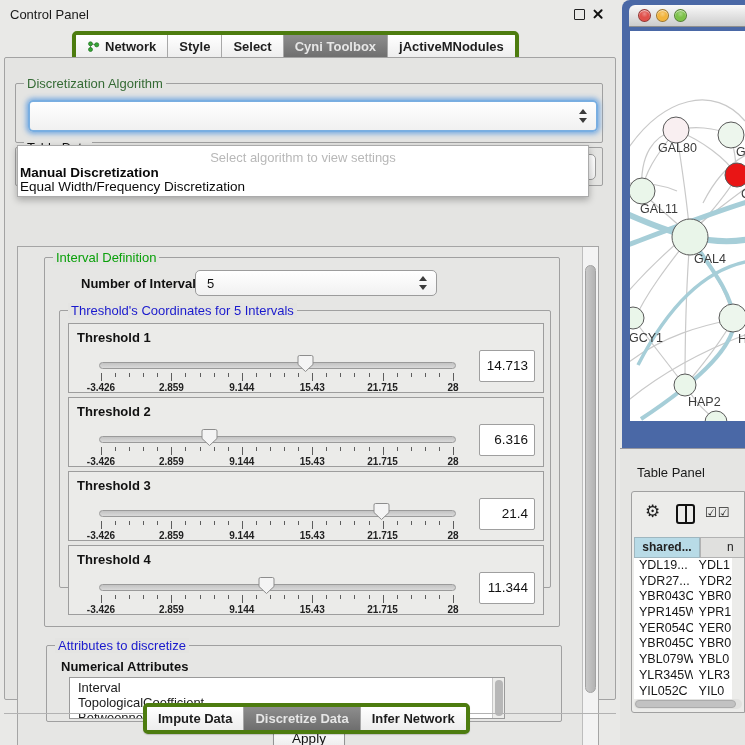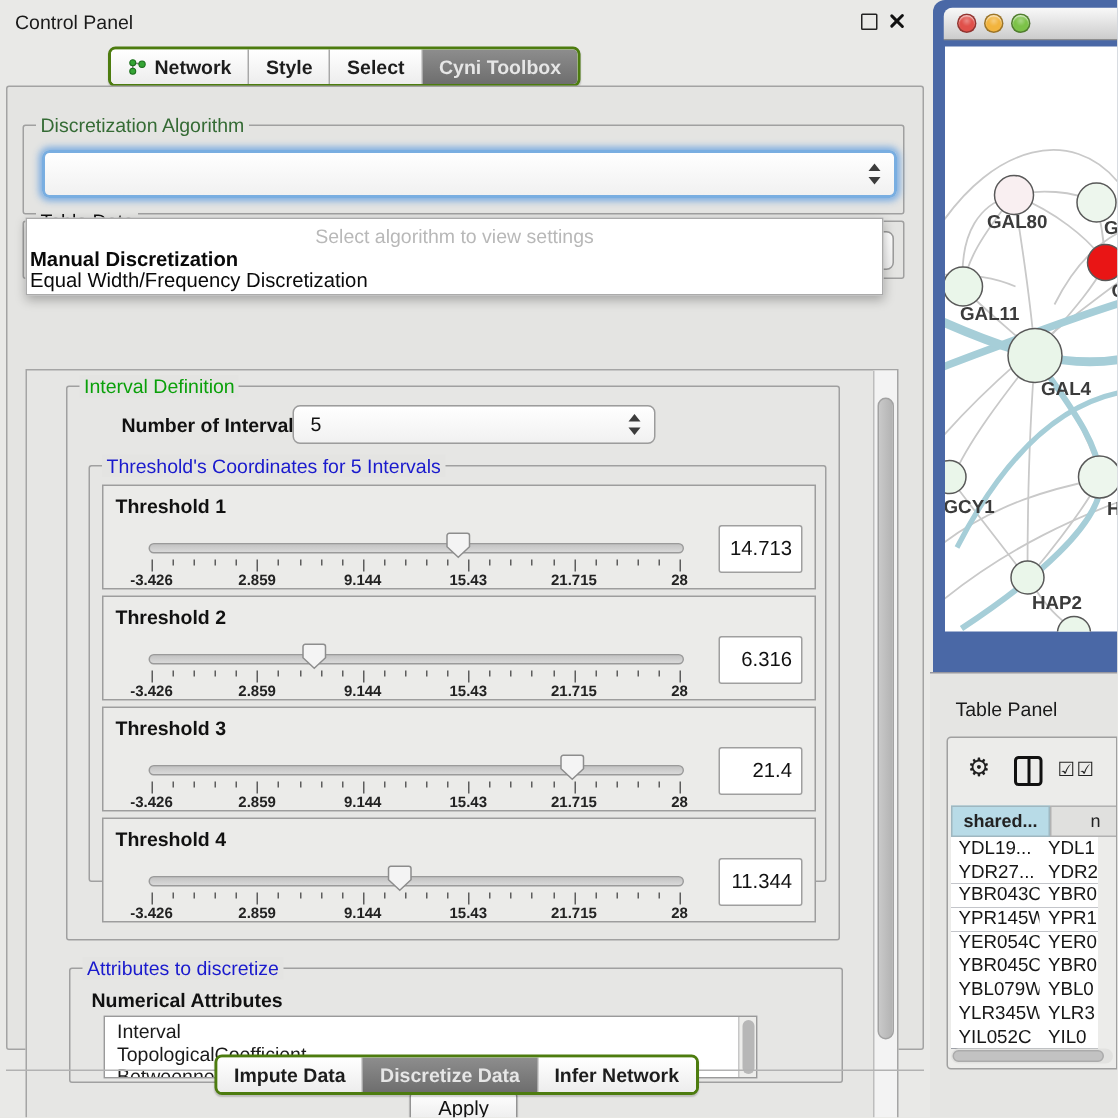--- a/index.html
+++ b/index.html
@@ -9,21 +9,21 @@
   
   #control-panel{position:absolute;left:0;top:0;width:620px;height:745px;background:#e9e9e7;}
   .titlebar{position:absolute;left:0;top:0;width:620px;height:28px;}
   .titlebar .title{position:absolute;left:10px;top:7px;font-size:13px;color:#1a1a1a;text-align:right;}
   .float-icon{position:absolute;left:574px;top:9px;width:9px;height:9px;border:1.5px solid #222;border-radius:1px;}
   .close-icon{position:absolute;left:592px;top:8px;width:12px;height:12px;}
   .close-icon::before,.close-icon::after{content:"";position:absolute;left:5px;top:0;width:2.4px;height:12px;background:#111;border-radius:1px;}
   .close-icon::before{transform:rotate(45deg);}
   .close-icon::after{transform:rotate(-45deg);}
   
-  .tabbar{position:absolute;display:flex;height:23px;border:2px solid #4d7c0f;border-radius:5px;
+  .tabbar{position:absolute;display:flex;height:23px;border:4px solid #4d7c0f;border-radius:5px;
           box-shadow:0 1px 1px rgba(0,0,0,.18);overflow:hidden;background:#fff;}
   .tab{display:flex;align-items:center;justify-content:center;padding:0 11px;font-size:13px;font-weight:600;
        color:#1d1d1d;background:linear-gradient(#ffffff,#ededed);border-left:1px solid #a8a8a8;cursor:default;white-space:nowrap;}
   .tab:first-child{border-left:none;}
   .tab.selected{background:linear-gradient(#8d8d8d,#6e6e6e);color:#e6e6e6;}
   .tab .ticon{margin-right:5px;display:inline-block;line-height:0;}
   #top-tabs{left:72px;top:31px;}
   #bottom-tabs{left:143px;top:703px;}
   
   .content{position:absolute;left:4px;top:57px;width:612px;height:643px;background:#e4e4e2;
@@ -74,21 +74,21 @@
   .attrlist{position:absolute;left:22px;top:31px;width:436px;height:42px;background:#fff;border:1px solid #9a9a9a;
             overflow:hidden;box-sizing:border-box;}
   .attrlist .item{font-size:13px;color:#1a1a1a;line-height:15px;padding-left:8px;white-space:nowrap;}
   .attrlist .item:first-child{padding-top:2px;}
   .listscroll{position:absolute;right:0px;top:0px;width:12px;height:40px;background:#ededeb;border-left:1px solid #c7c7c7;box-sizing:border-box;}
   .listscroll .thumb{position:absolute;left:1.5px;top:2px;width:8px;height:36px;border-radius:4px;background:#b7b7b7;}
   .apply-btn{position:absolute;left:255px;top:480px;width:72px;height:22px;background:linear-gradient(#ffffff,#ececec);
              border:1px solid #949494;border-radius:4px;font-size:13.5px;color:#111;
              font-family:"Liberation Sans","DejaVu Sans",sans-serif;box-shadow:0 1px 1px rgba(0,0,0,.12);}
   
-  #network-window{position:absolute;left:622px;top:0;width:123px;height:448px;background:#4a68a6;border-radius:8px 0 0 0;font-weight:bold;}
+  #network-window{position:absolute;left:622px;top:0;width:123px;height:448px;background:#4a68a6;border-radius:8px 0 0 0;}
   .net-titlebar{position:absolute;left:7px;top:5px;right:0;height:21px;background:linear-gradient(#f9f9f9,#cccccc);
                 border-radius:6px 0 0 0;border-bottom:1px solid #8e8e8e;}
   .light{position:absolute;top:4px;width:13px;height:13px;border-radius:50%;box-sizing:border-box;
          box-shadow:inset 0 1px 1px rgba(255,255,255,.7);}
   .net-canvas{position:absolute;left:8px;top:31px;width:115px;height:390px;background:#fff;}
   
   #table-panel{position:absolute;left:620px;top:448px;width:125px;height:297px;background:#e5e5e3;border-top:1px solid #97979f;}
   #table-panel .tp-title{position:absolute;left:17px;top:16px;font-size:13px;color:#1a1a1a;}
   .tp-inner{position:absolute;left:11px;top:42px;width:114px;height:222px;background:#ececea;
             border:1px solid #a0a0a0;border-radius:3px 0 0 3px;box-sizing:border-box;overflow:hidden;}
@@ -132,20 +132,23 @@
           <span>Network</span>
         </div>
         <div class="tab">
           <span>Style</span>
         </div>
         <div class="tab">
           <span>Select</span>
         </div>
         <div class="tab selected">
           <span>Cyni Toolbox</span>
+        </div>
+        <div class="tab">
+          <span>jActiveMNodules</span>
         </div>
       </div>
 
     <div class="content">
 
       <div class="groupbox" style="left:10px;top:25px;width:588px;height:60px;">
         <span class="gtitle dark">Discretization Algorithm</span>
         <div class="combo focus-combo" style="left:12px;top:16px;width:570px;height:32px;">
           <span class="stepper"></span>
         </div>

